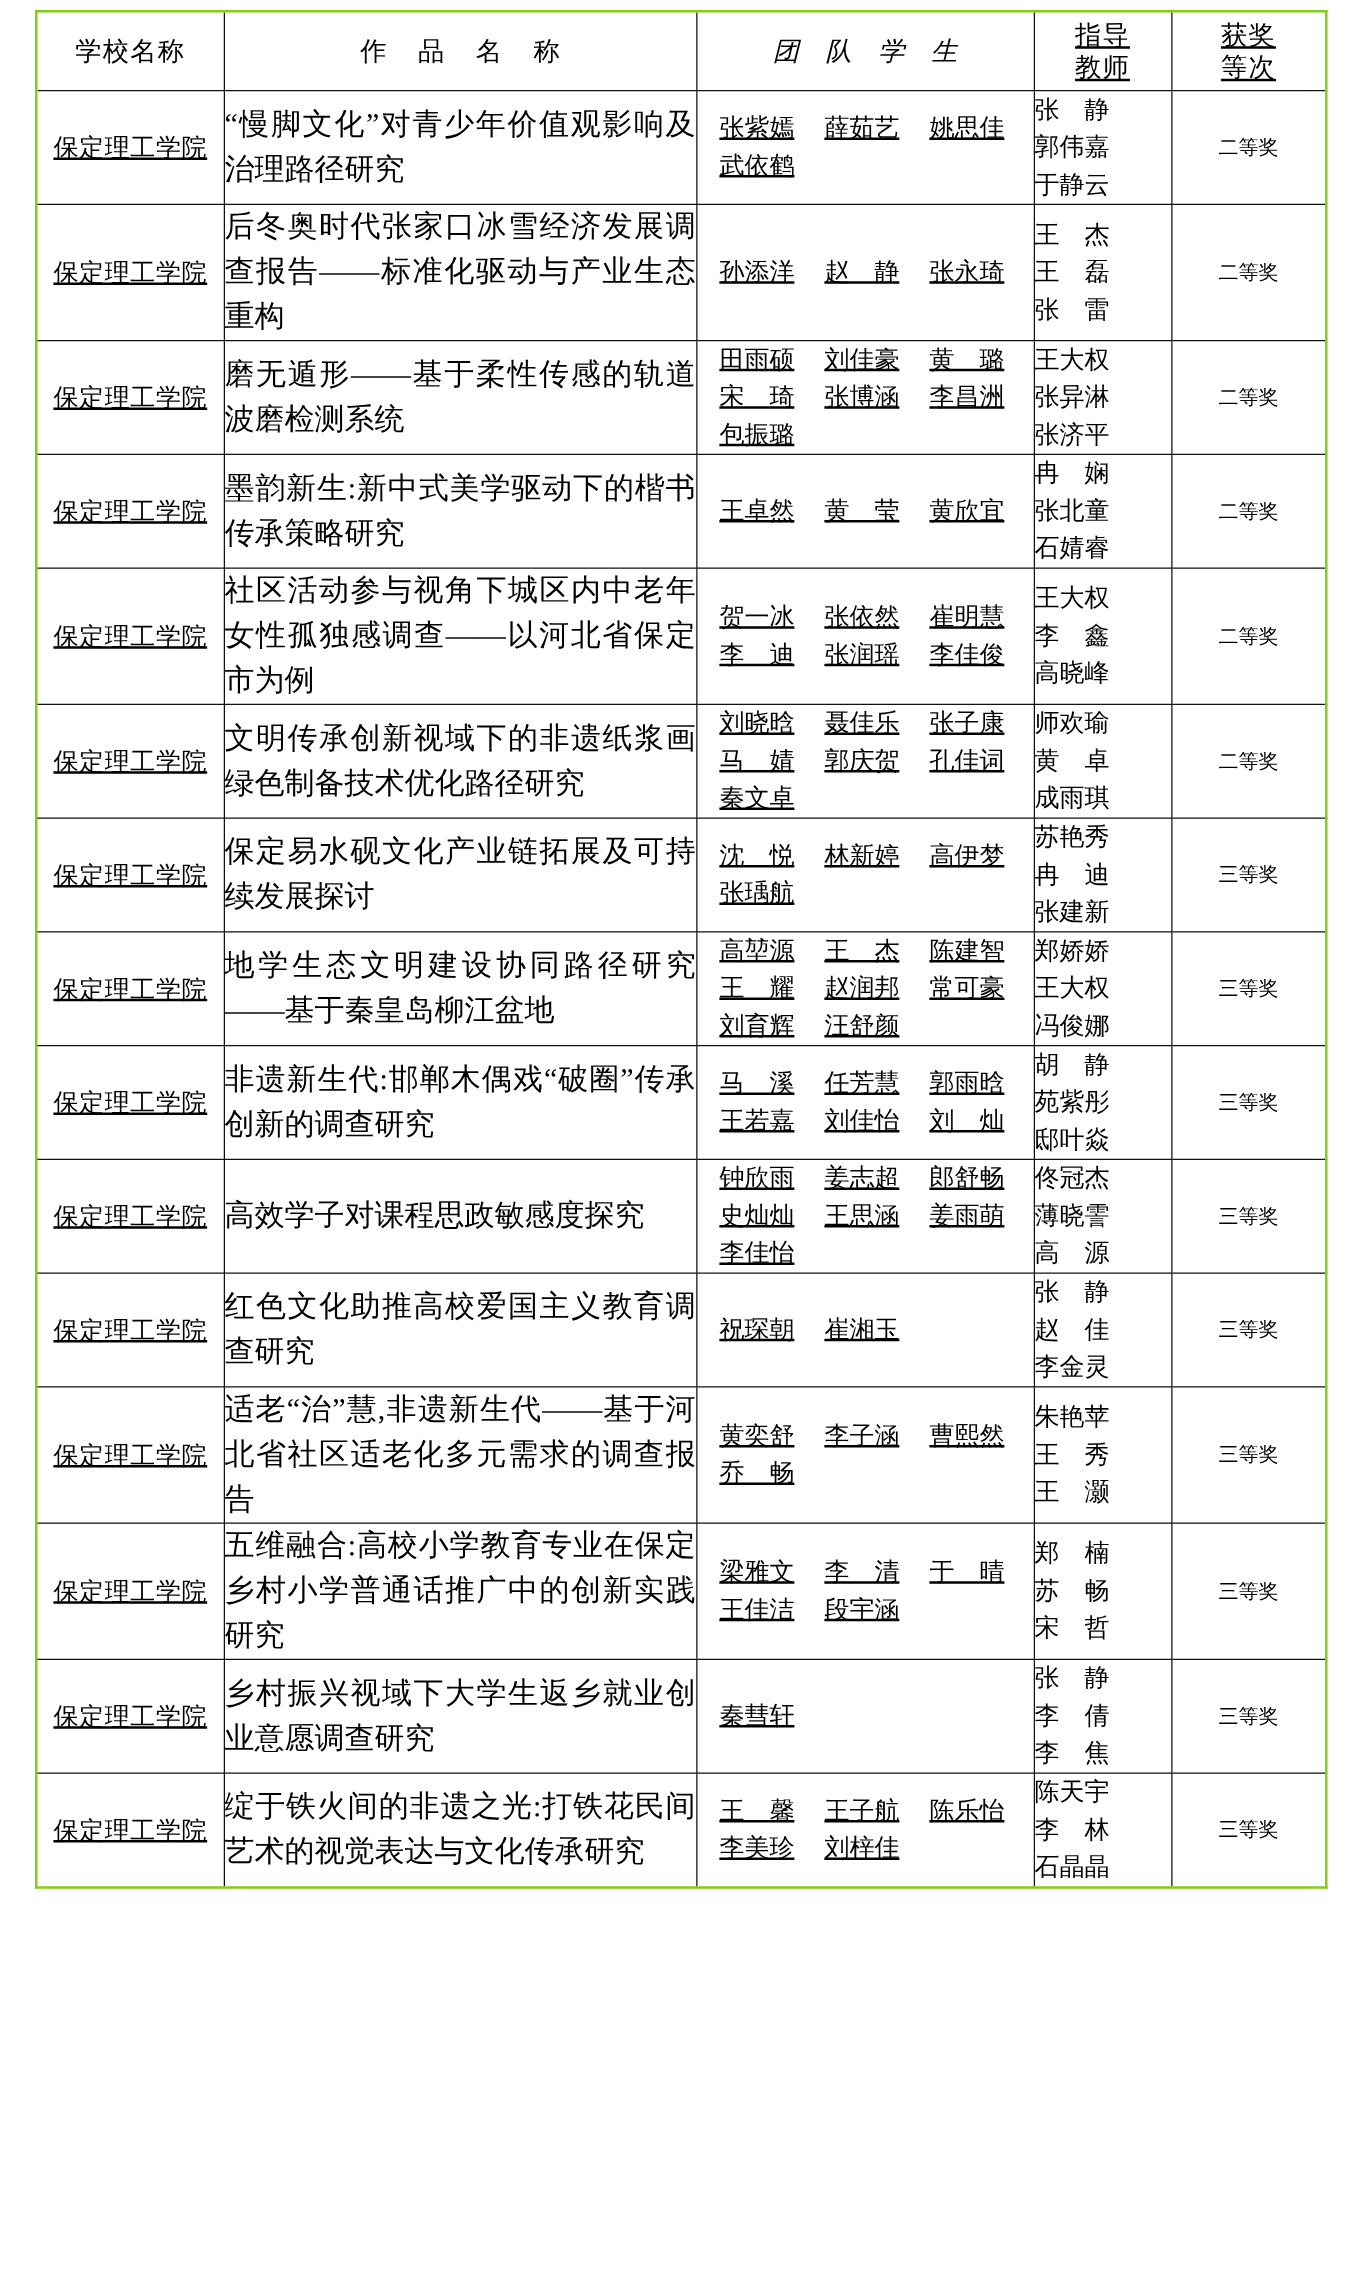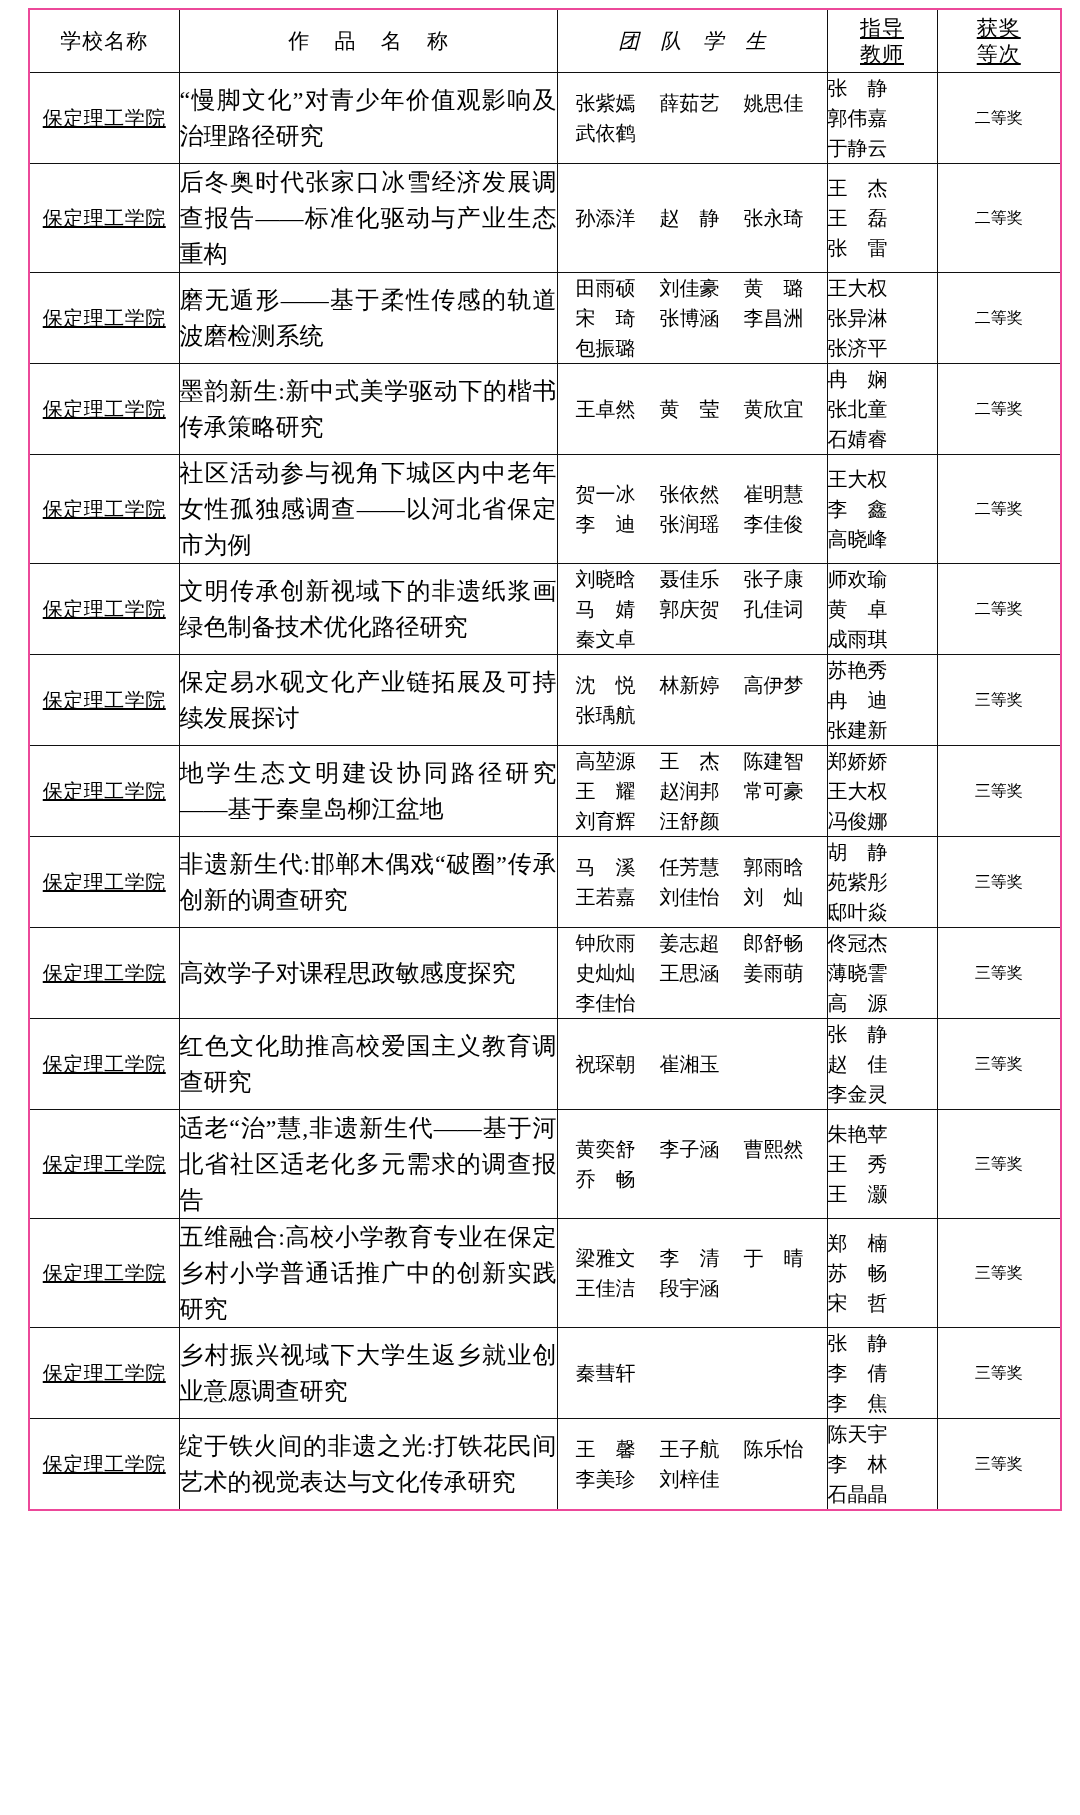--- a/index.html
+++ b/index.html
@@ -16,21 +16,21 @@
     width: 1080px;
     min-height: 1815px;
     box-sizing: border-box;
     padding: 8px 20px 10px 28px;
     background: #ffffff;
   }
   table.award-table {
     border-collapse: collapse;
     width: 1032px;
     table-layout: fixed;
-    border: 2px solid #ec4899;
+    border: 2px solid #84cc16;
   }
   table.award-table td,
   table.award-table th {
     border: 1.5px solid #111;
     padding: 0;
     vertical-align: middle;
     font-weight: normal;
   }
   
   col.c-school { width: 150px; }
@@ -64,20 +64,21 @@
     font-size: 24px;
     line-height: 1.5;
     padding: 10px 12px 10px 14px;
     text-align: justify;
     text-justify: inter-ideograph;
   }
   td.team {
     font-size: 20px;
     line-height: 1.5;
     padding: 10px 6px;
+    text-decoration: underline;
   }
   td.teacher {
     font-size: 20px;
     line-height: 1.5;
     padding: 10px 4px;
     text-align: left;
   }
   td.level {
     text-align: center;
     font-size: 16px;

